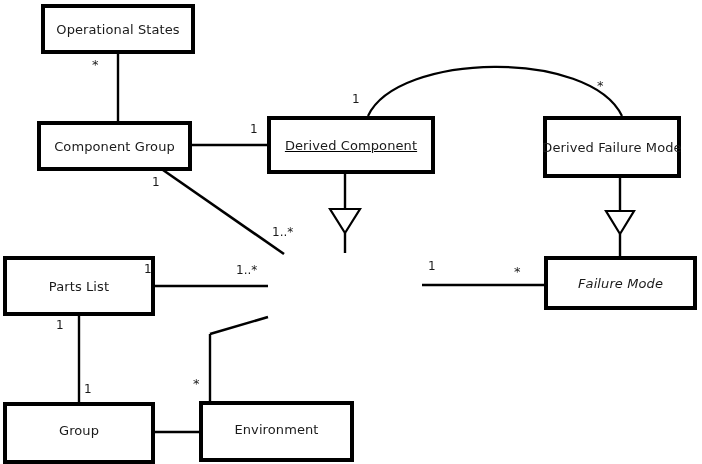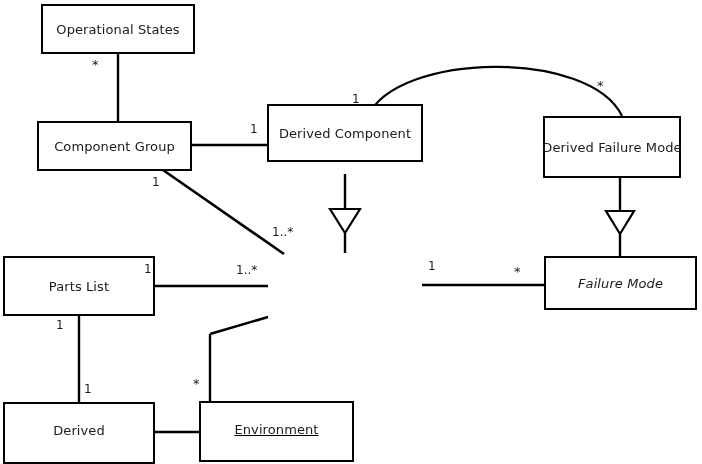--- a/index.html
+++ b/index.html
@@ -20,21 +20,21 @@
   #edge-layer {
     position: absolute;
     left: 0;
     top: 0;
     width: 702px;
     height: 464px;
   }
   .uml-class {
     position: absolute;
     box-sizing: border-box;
-    border: 2px solid #000000;
+    border: 4px solid #000000;
     background: #ffffff;
     display: flex;
     flex-direction: column;
     z-index: 3;
   }
   .uml-name-compartment {
     flex: 1 1 auto;
     display: flex;
     align-items: center;
     justify-content: center;
@@ -101,42 +101,42 @@
   </svg>
 
   <div class="uml-class" style="left:41px; top:4px; width:154px; height:50px;">
     <div class="uml-name-compartment">Operational States</div>
   </div>
 
   <div class="uml-class" style="left:37px; top:121px; width:155px; height:50px;">
     <div class="uml-name-compartment">Component Group</div>
   </div>
 
-  <div class="uml-class" style="left:267px; top:104px; width:156px; height:58px;">
+  <div class="uml-class" style="left:267px; top:116px; width:168px; height:58px;text-decoration:underline;">
     <div class="uml-name-compartment">Derived Component</div>
   </div>
 
   <div class="uml-class" style="left:543px; top:116px; width:138px; height:62px;">
     <div class="uml-name-compartment">Derived Failure Mode</div>
   </div>
 
   <div class="uml-class" style="left:3px; top:256px; width:152px; height:60px;text-align:center;">
     <div class="uml-name-compartment">Parts List</div>
   </div>
 
 
   <div class="uml-class" style="left:544px; top:256px; width:153px; height:54px;font-style:italic;">
     <div class="uml-name-compartment">Failure Mode</div>
   </div>
 
   <div class="uml-class" style="left:3px; top:402px; width:152px; height:62px;">
-    <div class="uml-name-compartment" style="padding-bottom:6px;">Derived</div>
+    <div class="uml-name-compartment" style="padding-bottom:6px;">Group</div>
   </div>
 
-  <div class="uml-class" style="left:199px; top:401px; width:155px; height:61px;text-decoration:underline;">
+  <div class="uml-class" style="left:199px; top:401px; width:155px; height:61px;">
     <div class="uml-name-compartment" style="padding-bottom:4px;">Environment</div>
   </div>
 
   <div class="mult-label mult-star" style="left:92px; top:58px;">*</div>
 
   <div class="mult-label" style="left:250px; top:123px;">1</div>
 
   <div class="mult-label" style="left:352px; top:93px;">1</div>
 
   <div class="mult-label mult-star" style="left:597px; top:79px;">*</div>

